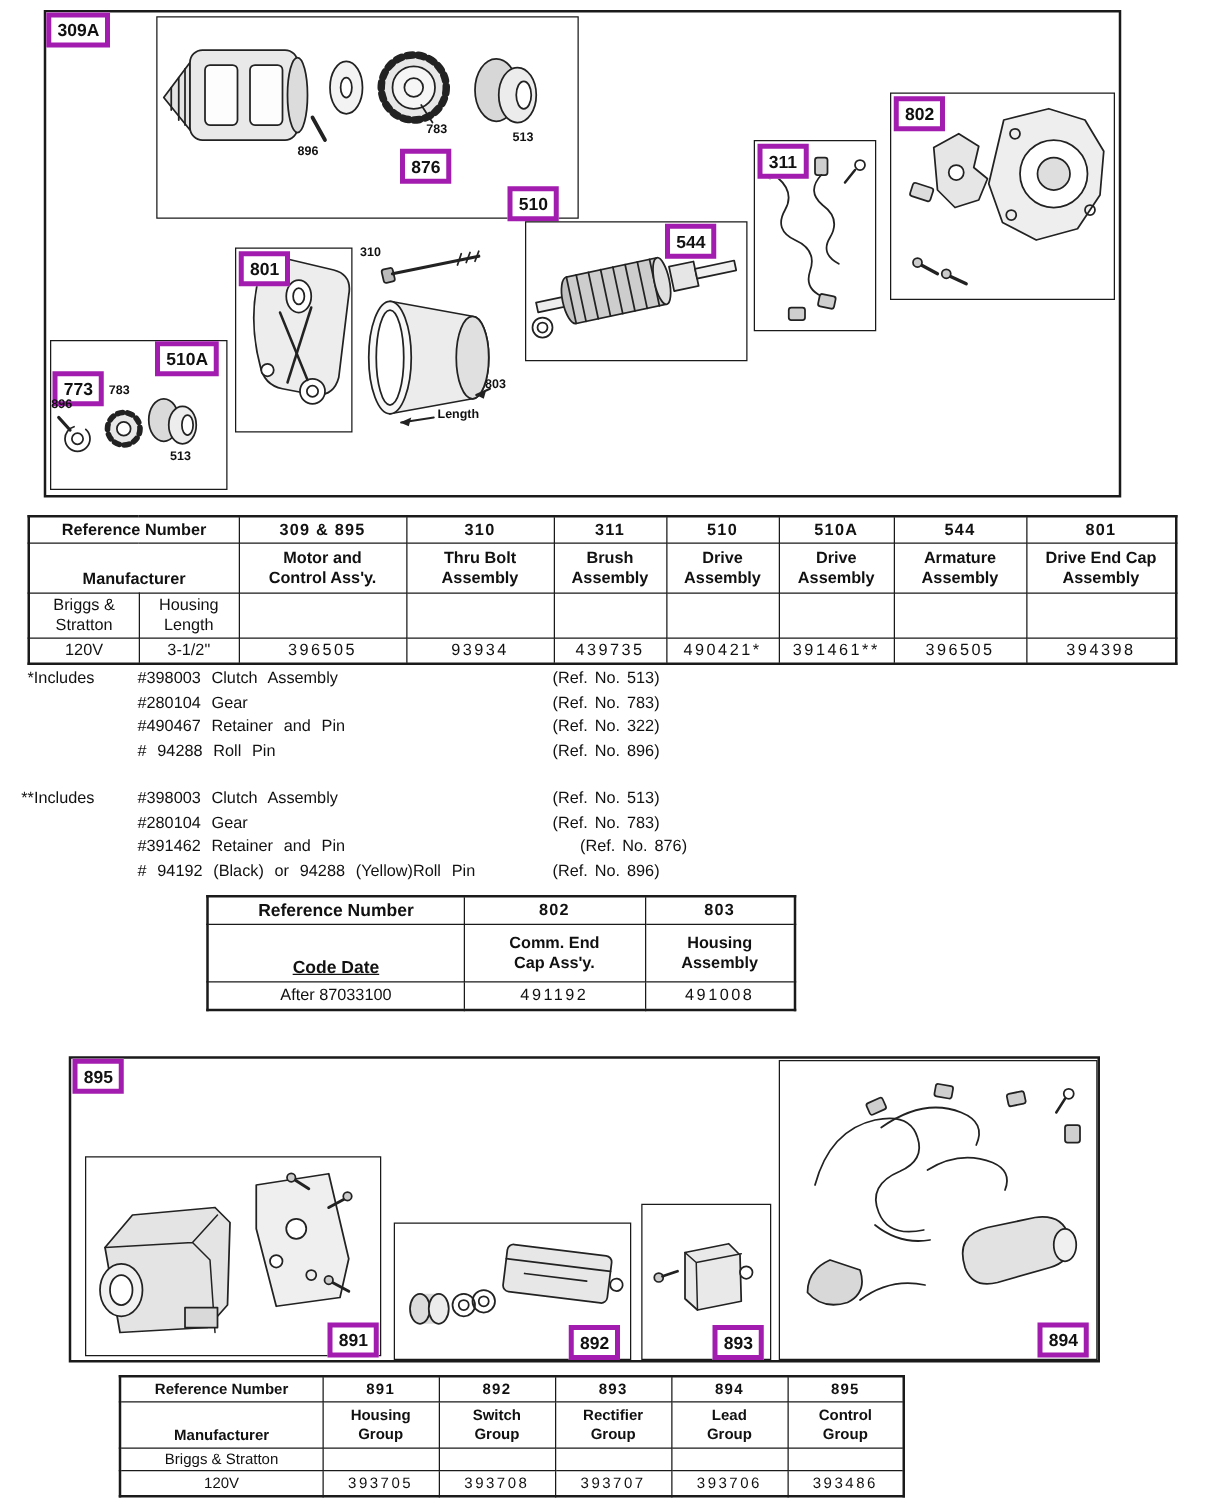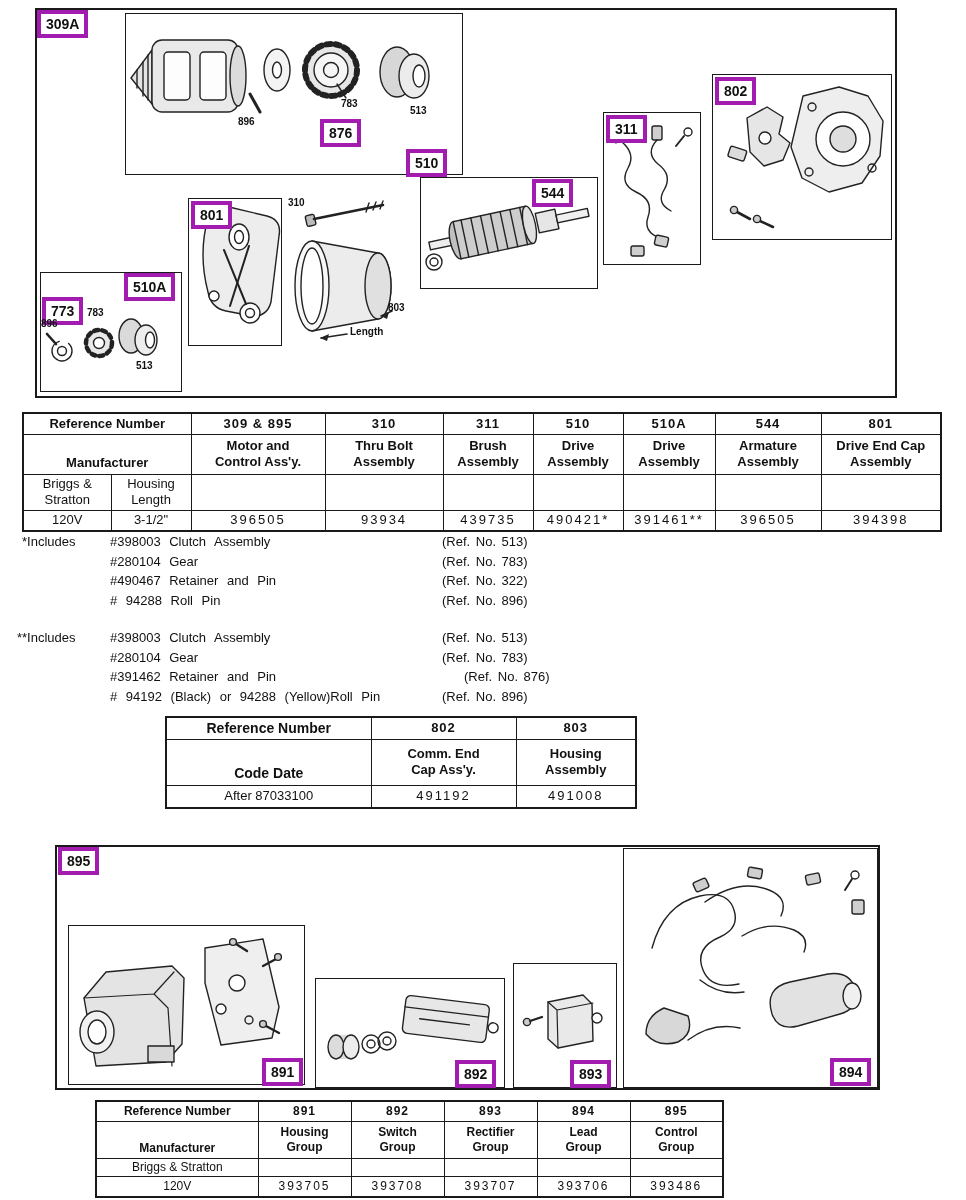--- a/index.html
+++ b/index.html
@@ -349,21 +349,21 @@
         <col style="width:145px">
         <col style="width:120px">
       </colgroup>
     <tbody>
       <tr style="height:22px;">
         <td class="b" style="font-size:14px;">Reference Number</td>
         <td class="b ls">802</td>
         <td class="b ls">803</td>
       </tr>
       <tr style="height:46px;">
-        <td class="b bot" style="font-size:14px;">Code Date</td>
+        <td class="b bot" style="font-size:14px;text-decoration:underline;">Code Date</td>
         <td class="b">Comm. End
 Cap Ass'y.</td>
         <td class="b">Housing
 Assembly</td>
       </tr>
       <tr style="height:23px;">
         <td>After 87033100</td>
         <td class="num">491192</td>
         <td class="num">491008</td>
       </tr>

